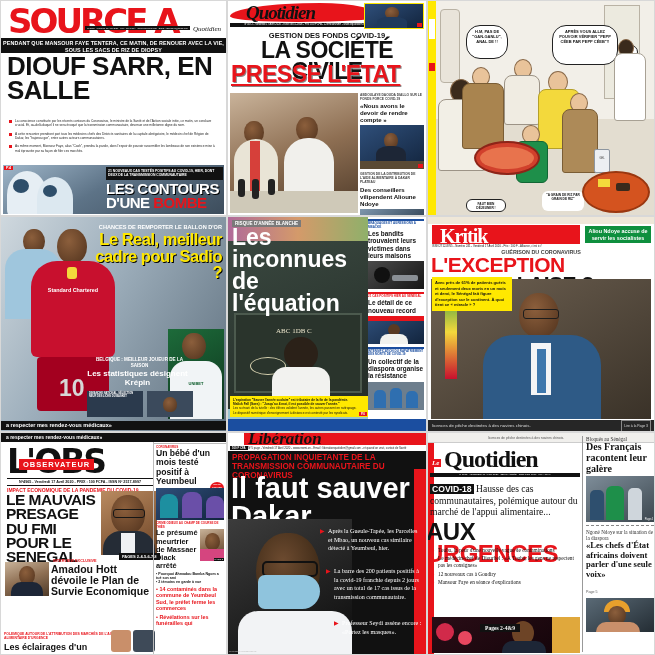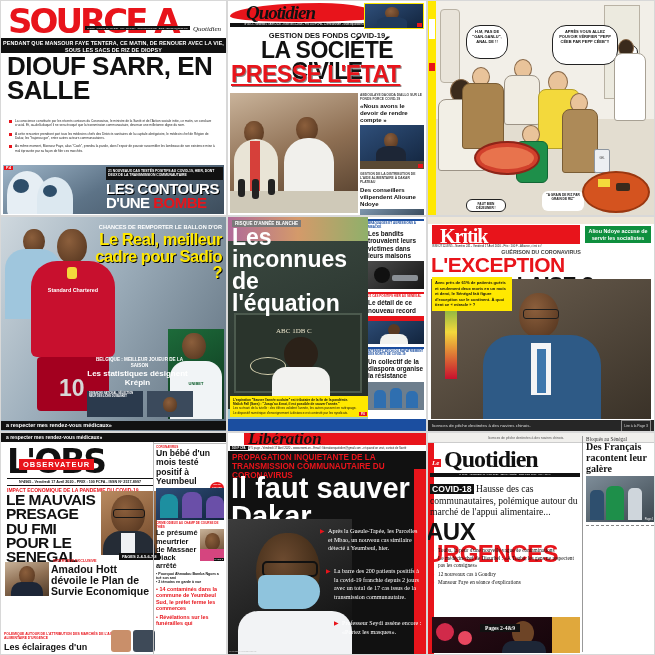--- a/index.html
+++ b/index.html
@@ -568,16 +568,26 @@
         <div class="q2r-kick">Bloqués au Sénégal</div>
         <div class="q2r-h">Des Français racontent leur galère</div>
         <div class="ph" style="position:relative;height:46px;margin-top:2px;background:linear-gradient(150deg,#7e8d99,#3c474f);">
           <div style="position:absolute;left:4px;top:14px;width:14px;height:30px;background:#2e4f6e;border-radius:5px 5px 0 0;"></div>
           <div style="position:absolute;left:20px;top:10px;width:18px;height:34px;background:#1e8f4a;border-radius:6px 6px 0 0;"></div>
           <div style="position:absolute;left:42px;top:12px;width:14px;height:32px;background:#cfd6dc;border-radius:5px 5px 0 0;"></div>
           <div style="position:absolute;right:1px;bottom:1px;font-size:2.6px;color:#fff;">Page 4</div>
         </div>
         <div class="dashed"></div>
       </div>
+      <div>
+        <div class="q2r-kick">Ngoné Ndoye sur la situation de la diaspora</div>
+        <div class="q2r-h2">«Les chefs d'État africains doivent parler d'une seule voix»</div>
+        <span class="pgref">Page 5</span>
+        <div class="ph" style="position:relative;height:34px;margin-top:1px;background:linear-gradient(150deg,#5a6a76,#2a3views);background:linear-gradient(150deg,#5a6a76,#242d34);">
+          <div style="position:absolute;left:18px;top:2px;width:26px;height:12px;background:#e8a02c;border-radius:12px 12px 0 0;"></div>
+          <div class="face" style="left:22px;top:8px;width:18px;height:18px;"></div>
+          <div style="position:absolute;left:10px;top:24px;width:44px;bottom:0;background:#c98f6a;border-radius:12px 12px 0 0;"></div>
+        </div>
+      </div>
     </div>
   </div>
 
 </div>
 
 </body></html>

